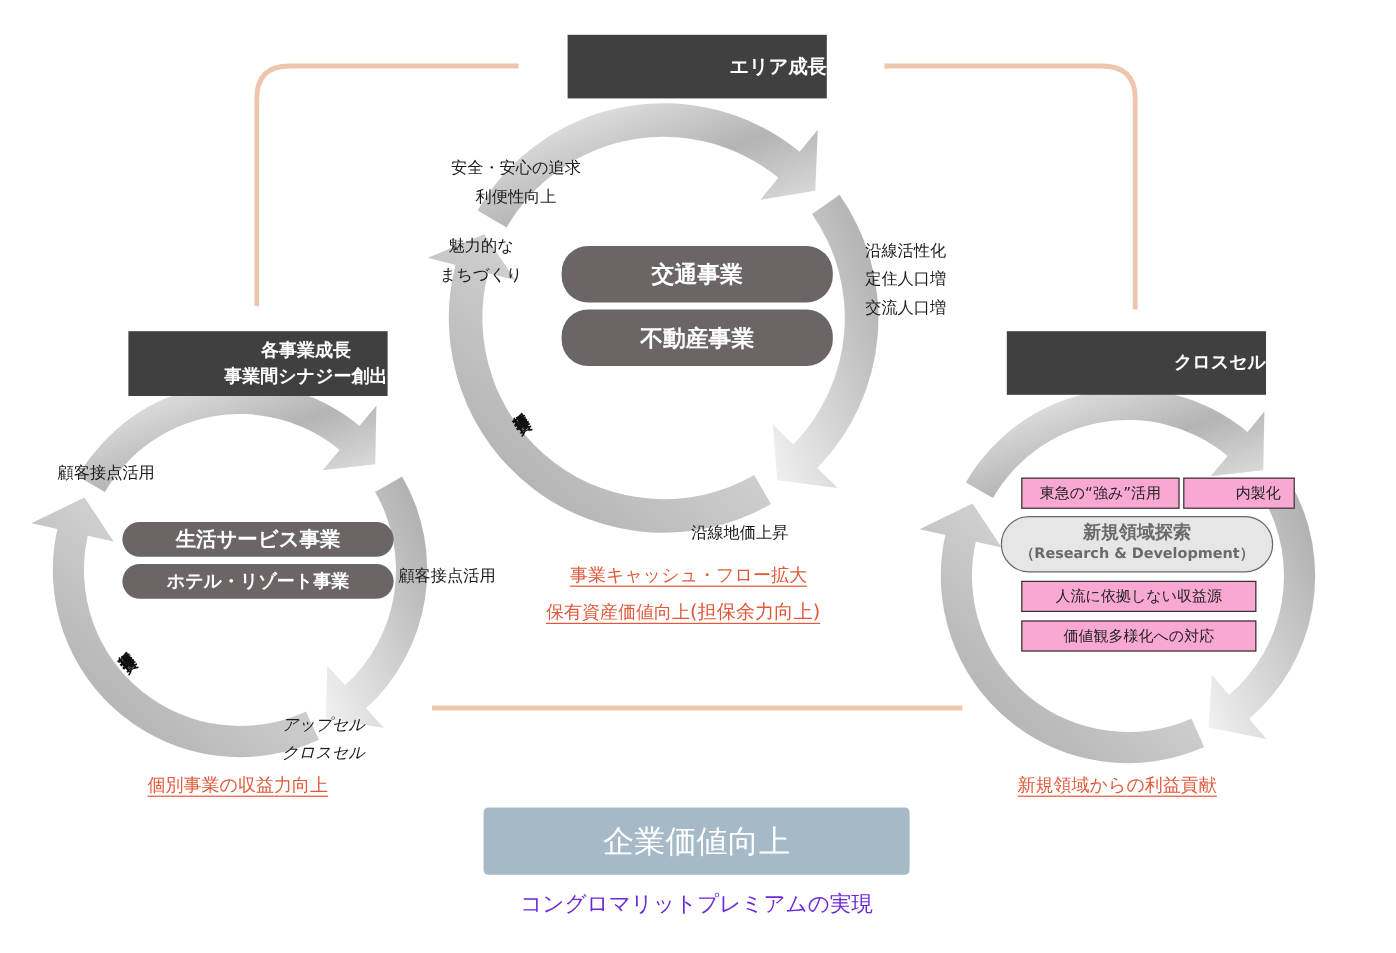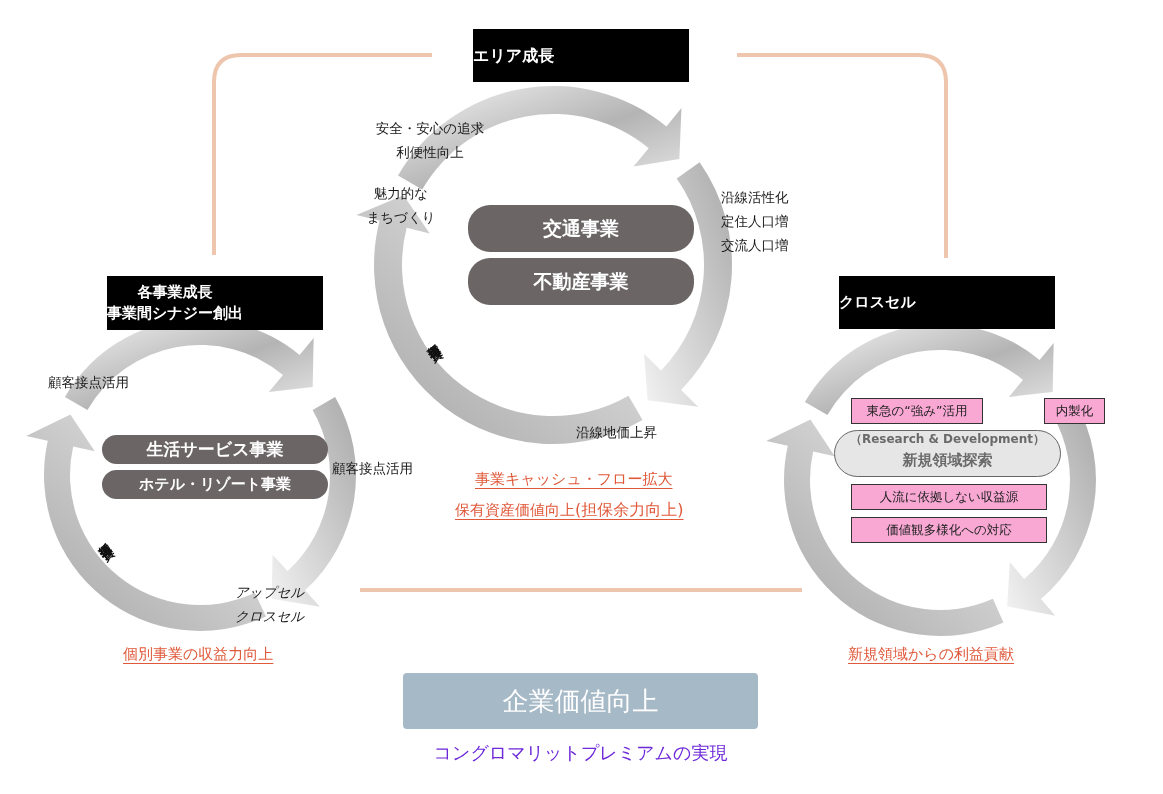--- a/index.html
+++ b/index.html
@@ -1,24 +1,24 @@
 <!DOCTYPE html>
 <html><head>
 <meta charset="utf-8">
 <style>
   html, body { margin: 0; padding: 0; background: #ffffff; }
   body { width: 1163px; height: 794px; position: relative; overflow: hidden;
          font-family: "DejaVu Sans", "Liberation Sans", sans-serif; color: #222; }
   #rings { position: absolute; left: 0; top: 0; }
-  .orange-box { position: absolute; background: #000000; color: #fff;
-                display: flex; align-items: center; justify-content: flex-start;
+  .orange-box { position: absolute; background: #404040; color: #fff;
+                display: flex; align-items: center; justify-content: flex-end;
                 text-align: center; font-size: 15px; line-height: 21px; font-weight: bold; }
   .pill { position: absolute; background: #6b6566; color: #fff; border-radius: 22px;
           display: flex; align-items: center; justify-content: center; font-weight: bold; }
-  .lbl { position: absolute; font-size: 13.5px; line-height: 24px; color: #1a1a1a; white-space: nowrap; }
+  .lbl { position: absolute; font-size: 13.5px; line-height: 24px; color: #1a1a1a; white-space: nowrap; margin-top: 12px; }
   .center-t { text-align: center; }
   .outcome { position: absolute; color: #e0593a; font-size: 15px; white-space: nowrap;
              text-decoration: underline; text-decoration-color: #e0593a; text-underline-offset: 4px; }
   .outcome small { font-size: 16px; }
   .rbox { position: absolute; border: 1.3px solid #333; background: #f9a8d4; font-size: 12.5px;
           display: flex; align-items: center; justify-content: center; color: #222; white-space: nowrap; }
   .rnd-oval { position: absolute; border: 1.3px solid #666; background: #e6e6e6; border-radius: 24px;
               text-align: center; color: #6a6a6a; font-weight: bold; }
   .reinvest { position: absolute; font-size: 12px; font-weight: bold; color: #111;
               writing-mode: vertical-rl; letter-spacing: 1px; }
@@ -134,26 +134,26 @@
 <div class="outcome" style="left:123px; top:645px;">
   <span>個別事業の収益力向上</span>
 </div>
 
 <div class="orange-box" style="left:839px; top:276px; width:216px; height:53px;">
   <span>クロスセル</span>
 </div>
 <div class="rbox" style="left:851px; top:398px; width:130px; height:24px;">
   <span>東急の“強み”活用</span>
 </div>
-<div class="rbox" style="left:1044px; top:398px; width:59px; height:24px;">
+<div class="rbox" style="left:986px; top:398px; width:59px; height:24px;padding-left:32px;">
   <span>内製化</span>
 </div>
 <div class="rnd-oval" style="left:834px; top:430px; width:225px; height:45px;">
+  <div style="font-size:15px; margin-top:3px;">新規領域探索</div>
   <div style="font-size:12px;">（Research &amp; Development）</div>
-  <div style="font-size:15px; margin-top:3px;">新規領域探索</div>
 </div>
 <div class="rbox" style="left:851px; top:484px; width:194px; height:24px;">
   <span>人流に依拠しない収益源</span>
 </div>
 <div class="rbox" style="left:851px; top:517px; width:194px; height:24px;">
   <span>価値観多様化への対応</span>
 </div>
 <div class="outcome" style="left:848px; top:645px;">
   <span>新規領域からの利益貢献</span>
 </div>

